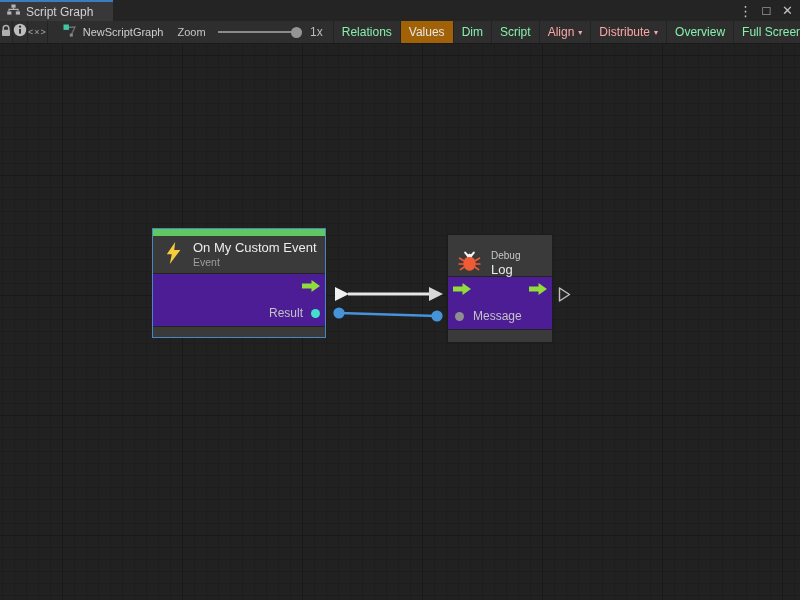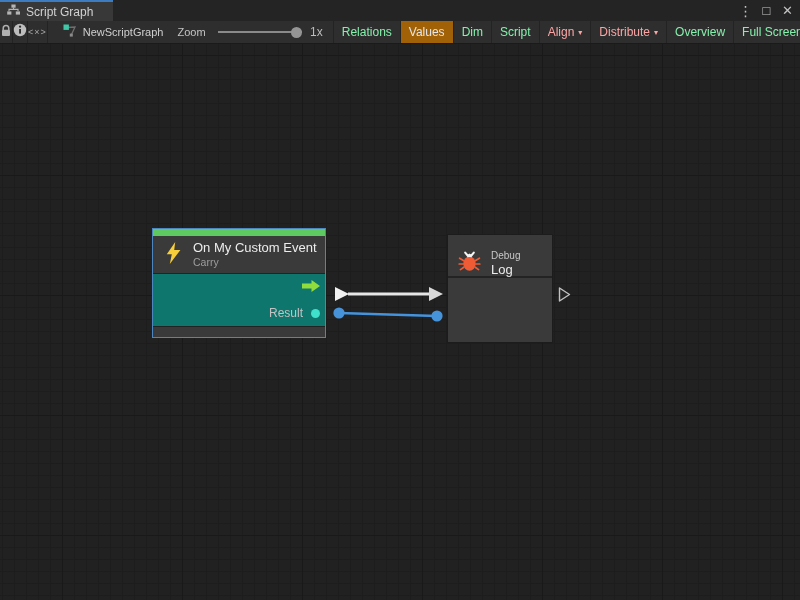--- a/index.html
+++ b/index.html
@@ -55,21 +55,21 @@
             background-position:62px 11px, 62px 11px, 2px 11px, 2px 11px; }
   .wires { position:absolute; top:0; left:0; width:800px; height:556px; }
 
   
   .node { position:absolute; display:flex; flex-direction:column; background:#303030;
           border:1px solid #1c1c1c; }
   .node--selected { border:1px solid #4C86C0; }
   .node-accent { height:7px; background:#5DC960; }
   .node-header { background:#3A3A3A; display:flex; align-items:center;
                  border-bottom:1px solid #232323; }
-  .node-body { background:#0f766e; }
+  .node-body { background:#4c1d95; }
   .node-footer { flex:1; background:#3A3A3A; border-top:1px solid #232323; }
   .port-row { height:26px; display:flex; align-items:center; }
 
   .node-event { left:152px; top:184px; width:174px; height:110px; }
   .node-event .node-header { height:38px; padding:0 10px 0 12px; gap:11px; }
   .node-title { font-size:13px; color:#ececec; white-space:nowrap; line-height:1.25; }
   .node-subtitle { font-size:10.5px; color:#9e9e9e; line-height:1.2; }
   .node-event .node-body { height:52px; }
 
   .node-log { left:447px; top:190px; width:106px; height:109px; }
@@ -200,21 +200,21 @@
     <div class="node node--selected node-event">
       <div class="node-accent"></div>
       <div class="node-header">
         <span>
           <svg width="17" height="22" viewBox="0 0 17 22">
             <path d="M10.2 0 L1.8 12.2 h5 L4.8 22 L15.4 7.9 H9.2 Z" fill="#F6CE3C"></path>
           </svg>
         </span>
         <span>
           <div class="node-title">On My Custom Event</div>
-          <div class="node-subtitle">Carry</div>
+          <div class="node-subtitle">Event</div>
         </span>
       </div>
       <div class="node-body">
         <div class="port-row row-out">
           <span>
             <svg width="18" height="12" viewBox="0 0 18 12">
               <path d="M0 3.5 H9.5 V0 L18 6 L9.5 12 V8.5 H0 Z" fill="#8FDC3C"></path>
             </svg>
           </span>
         </div>
@@ -240,17 +240,35 @@
             </g>
             <ellipse cx="11.5" cy="13.6" rx="6.2" ry="7.2" fill="#EE5B35"></ellipse>
             <path d="M7.2 2.6 L10 6 L11.5 4.9 L13 6 L15.8 2.6" stroke="#F4F4F4" stroke-width="2.1" fill="none" stroke-linecap="round"></path>
           </svg>
         </span>
         <span>
           <div class="node-group">Debug</div>
           <div class="node-title">Log</div>
         </span>
       </div>
+      <div class="node-body">
+        <div class="port-row row-between">
+          <span>
+            <svg width="18" height="12" viewBox="0 0 18 12">
+              <path d="M0 3.5 H9.5 V0 L18 6 L9.5 12 V8.5 H0 Z" fill="#8FDC3C"></path>
+            </svg>
+          </span>
+          <span>
+            <svg width="18" height="12" viewBox="0 0 18 12">
+              <path d="M0 3.5 H9.5 V0 L18 6 L9.5 12 V8.5 H0 Z" fill="#8FDC3C"></path>
+            </svg>
+          </span>
+        </div>
+        <div class="port-row row-in">
+          <span class="dot dot--gray"></span>
+          <span class="port-label">Message</span>
+        </div>
+      </div>
       <div class="node-footer"></div>
     </div>
 
   </div>
 </div>
 
 </body></html>

